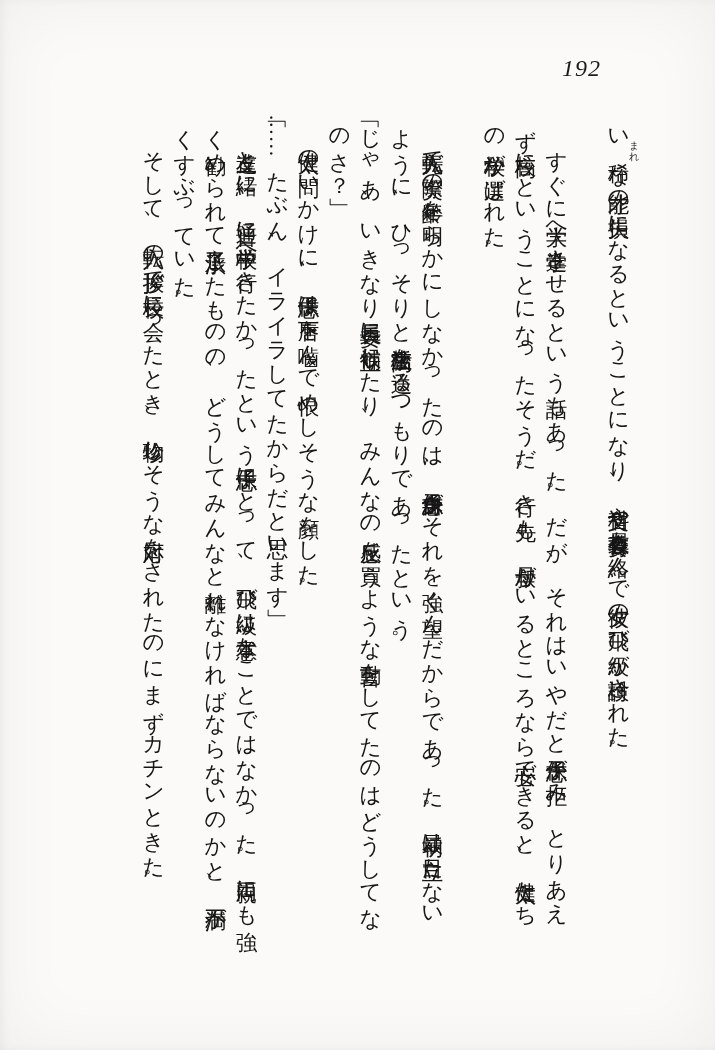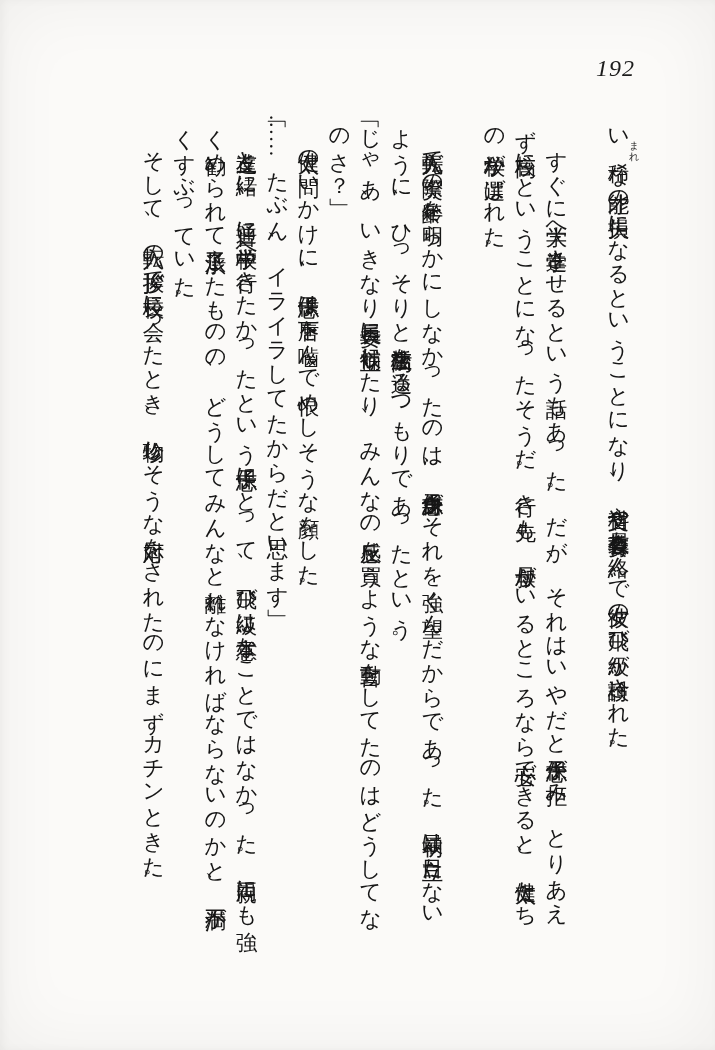--- a/index.html
+++ b/index.html
@@ -18,21 +18,20 @@
   }
   .page-number {
     position: absolute;
     top: 55px;
     left: 562px;
     font-family: "Liberation Serif", "DejaVu Serif", serif;
     font-style: italic;
     font-size: 24px;
     letter-spacing: 1px;
     color: #1c1c1c;
-    margin-left: 34px;
   }
   .text-body {
     position: absolute;
     top: 114px;
     right: 76px;
     height: 819px;
     writing-mode: vertical-rl;
     -webkit-writing-mode: vertical-rl;
     text-orientation: mixed;
     font-size: 21.5px;

